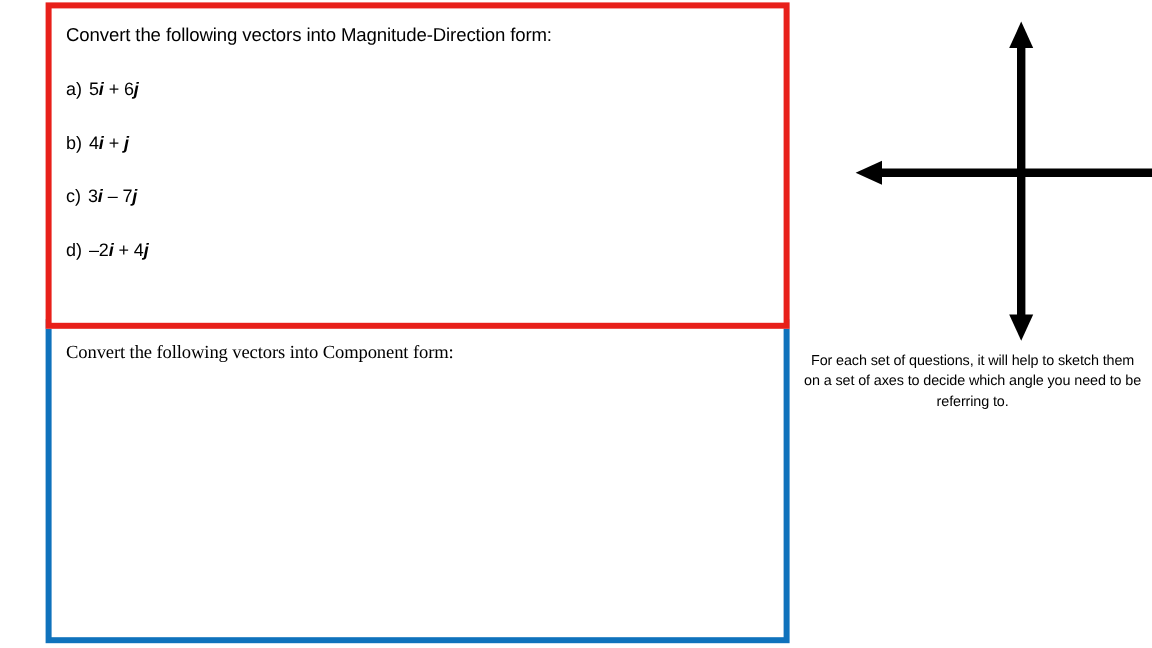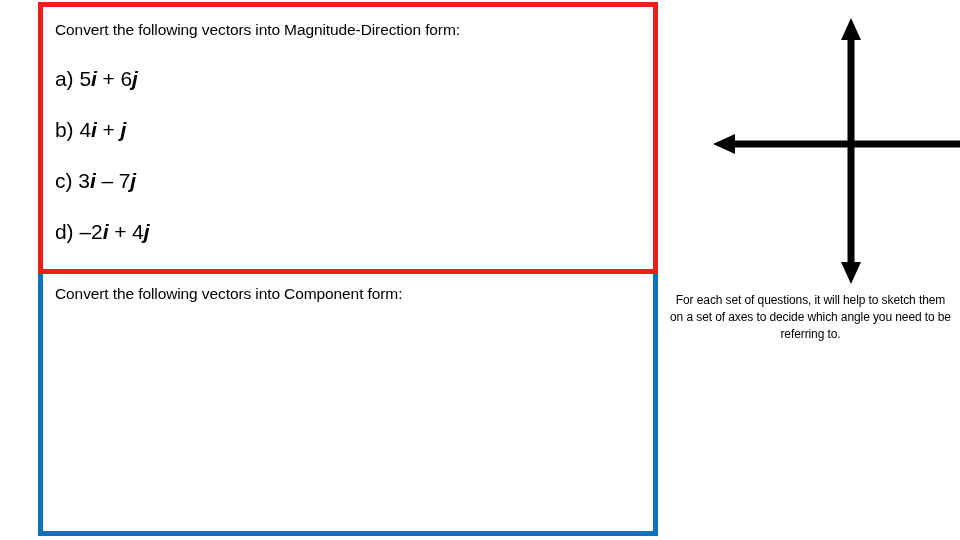--- a/index.html
+++ b/index.html
@@ -57,21 +57,21 @@
     white-space: nowrap;
   }
 
   .qlist {
     list-style: none;
     margin: 0;
     padding: 0;
   }
 
   .qitem {
-    font-size: 21px;
+    font-size: 15px;
     line-height: 1.1;
     letter-spacing: -0.1px;
     margin: 0 0 0 2px;
     white-space: nowrap;
   }
 
   
   #box-magnitude .qitem { padding-top: 28px; }
   #box-magnitude .qitem:first-child { padding-top: 29px; }
 
@@ -128,21 +128,21 @@
       </li>
 
       <li class="qitem">
         <span class="qlabel">d)</span><span class="qexpr"><span>–2</span><span class="vec">i</span><span> + </span><span>4</span><span class="vec">j</span></span>
       </li>
 
 
     </ul>
   </section>
 
-  <section class="qbox" id="box-component" style="border-color: rgb(15, 114, 188);">
+  <section class="qbox" id="box-component" style="border-color: rgb(15, 114, 188); font-family: Liberation Serif, serif;">
     <div class="qbox-title">Convert the following vectors into Component form:</div>
 
   </section>
 
   <figure id="axes-figure">
     <svg width="285" height="272" viewBox="0 0 285 272">
 
       <line x1="143" y1="16" x2="143" y2="254" stroke="#000000" stroke-width="7"></line>
 
       <line x1="19" y1="128" x2="266" y2="128" stroke="#000000" stroke-width="7"></line>

